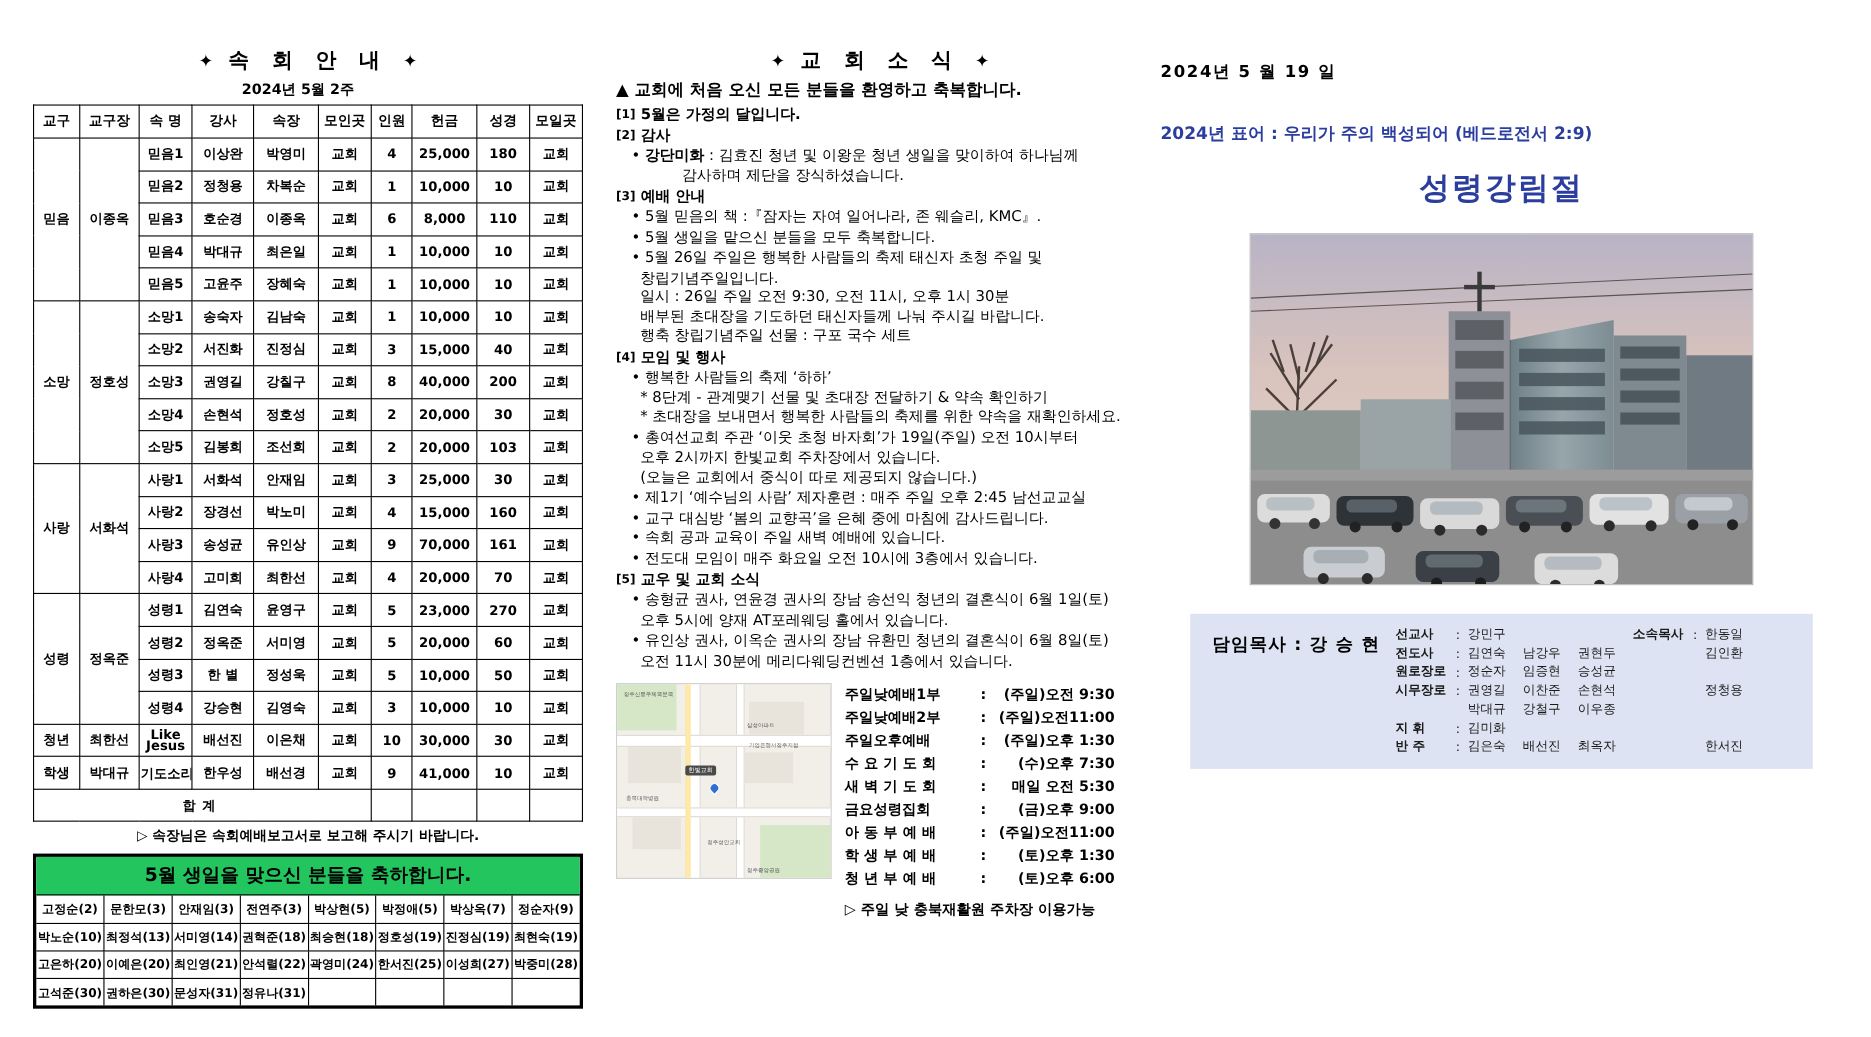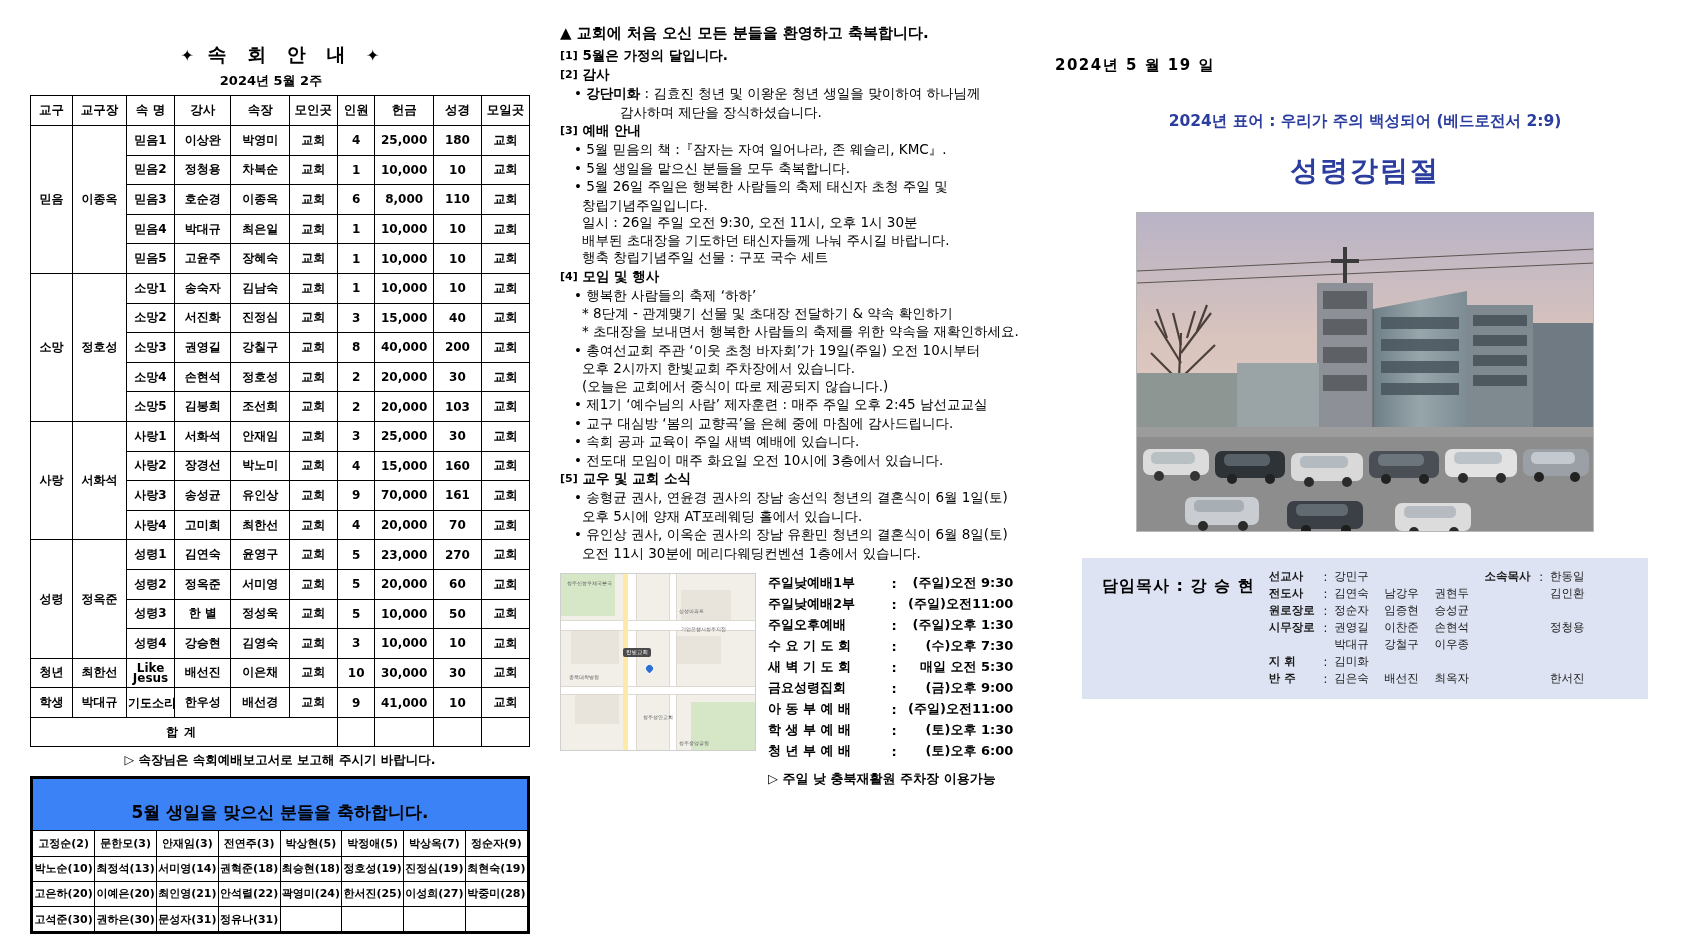--- a/index.html
+++ b/index.html
@@ -76,25 +76,25 @@
     text-align: center;
     font-size: 12.5px;
     font-weight: bold;
     margin-top: 5px;
     margin-bottom: 7px;
   }
 
   
   .bday-wrap { border: 3px solid #000; }
   .bday-head {
-    background: #3b82f6;
+    background: #22c55e;
     text-align: center;
     font-size: 17px;
     font-weight: bold;
-    padding: 22px 0 6px 0;
+    padding: 5px 0 6px 0;
     border-bottom: 1px solid #000;
   }
   table.bday {
     border-collapse: collapse;
     width: 100%;
     table-layout: fixed;
   }
   table.bday td {
     border: 1px solid #000;
     border-left: none; border-top: none;
@@ -164,21 +164,20 @@
   
   .date-right {
     text-align: left;
     font-size: 15px;
     font-weight: bold;
     letter-spacing: 1.5px;
     padding-right: 10px;
     margin-top: 36px;
   }
   .theme-line {
-    text-align: center;
     color: #2b3d9e;
     font-size: 15.5px;
     font-weight: bold;
     margin-top: 36px;
   }
   .season-title {
     text-align: center;
     color: #2b3d9e;
     font-size: 28px;
     font-weight: bold;
@@ -514,20 +513,25 @@
               <td></td>
               <td></td>
             </tr>
           </tbody>
       </table>
     </div>
   </div>
 
   <div class="col-mid">
 
+    <div class="sec-title">
+      <span class="star">✦</span>
+      <span>교  회  소  식</span>
+      <span class="star">✦</span>
+    </div>
 
     <div class="welcome">▲ 교회에 처음 오신 모든 분들을 환영하고 축복합니다.</div>
 
     <div class="news-item">
       <span class="news-num">[1]</span>
       <span>5월은 가정의 달입니다.</span>
     </div>
 
     <div class="news-item">
       <span class="news-num">[2]</span>

